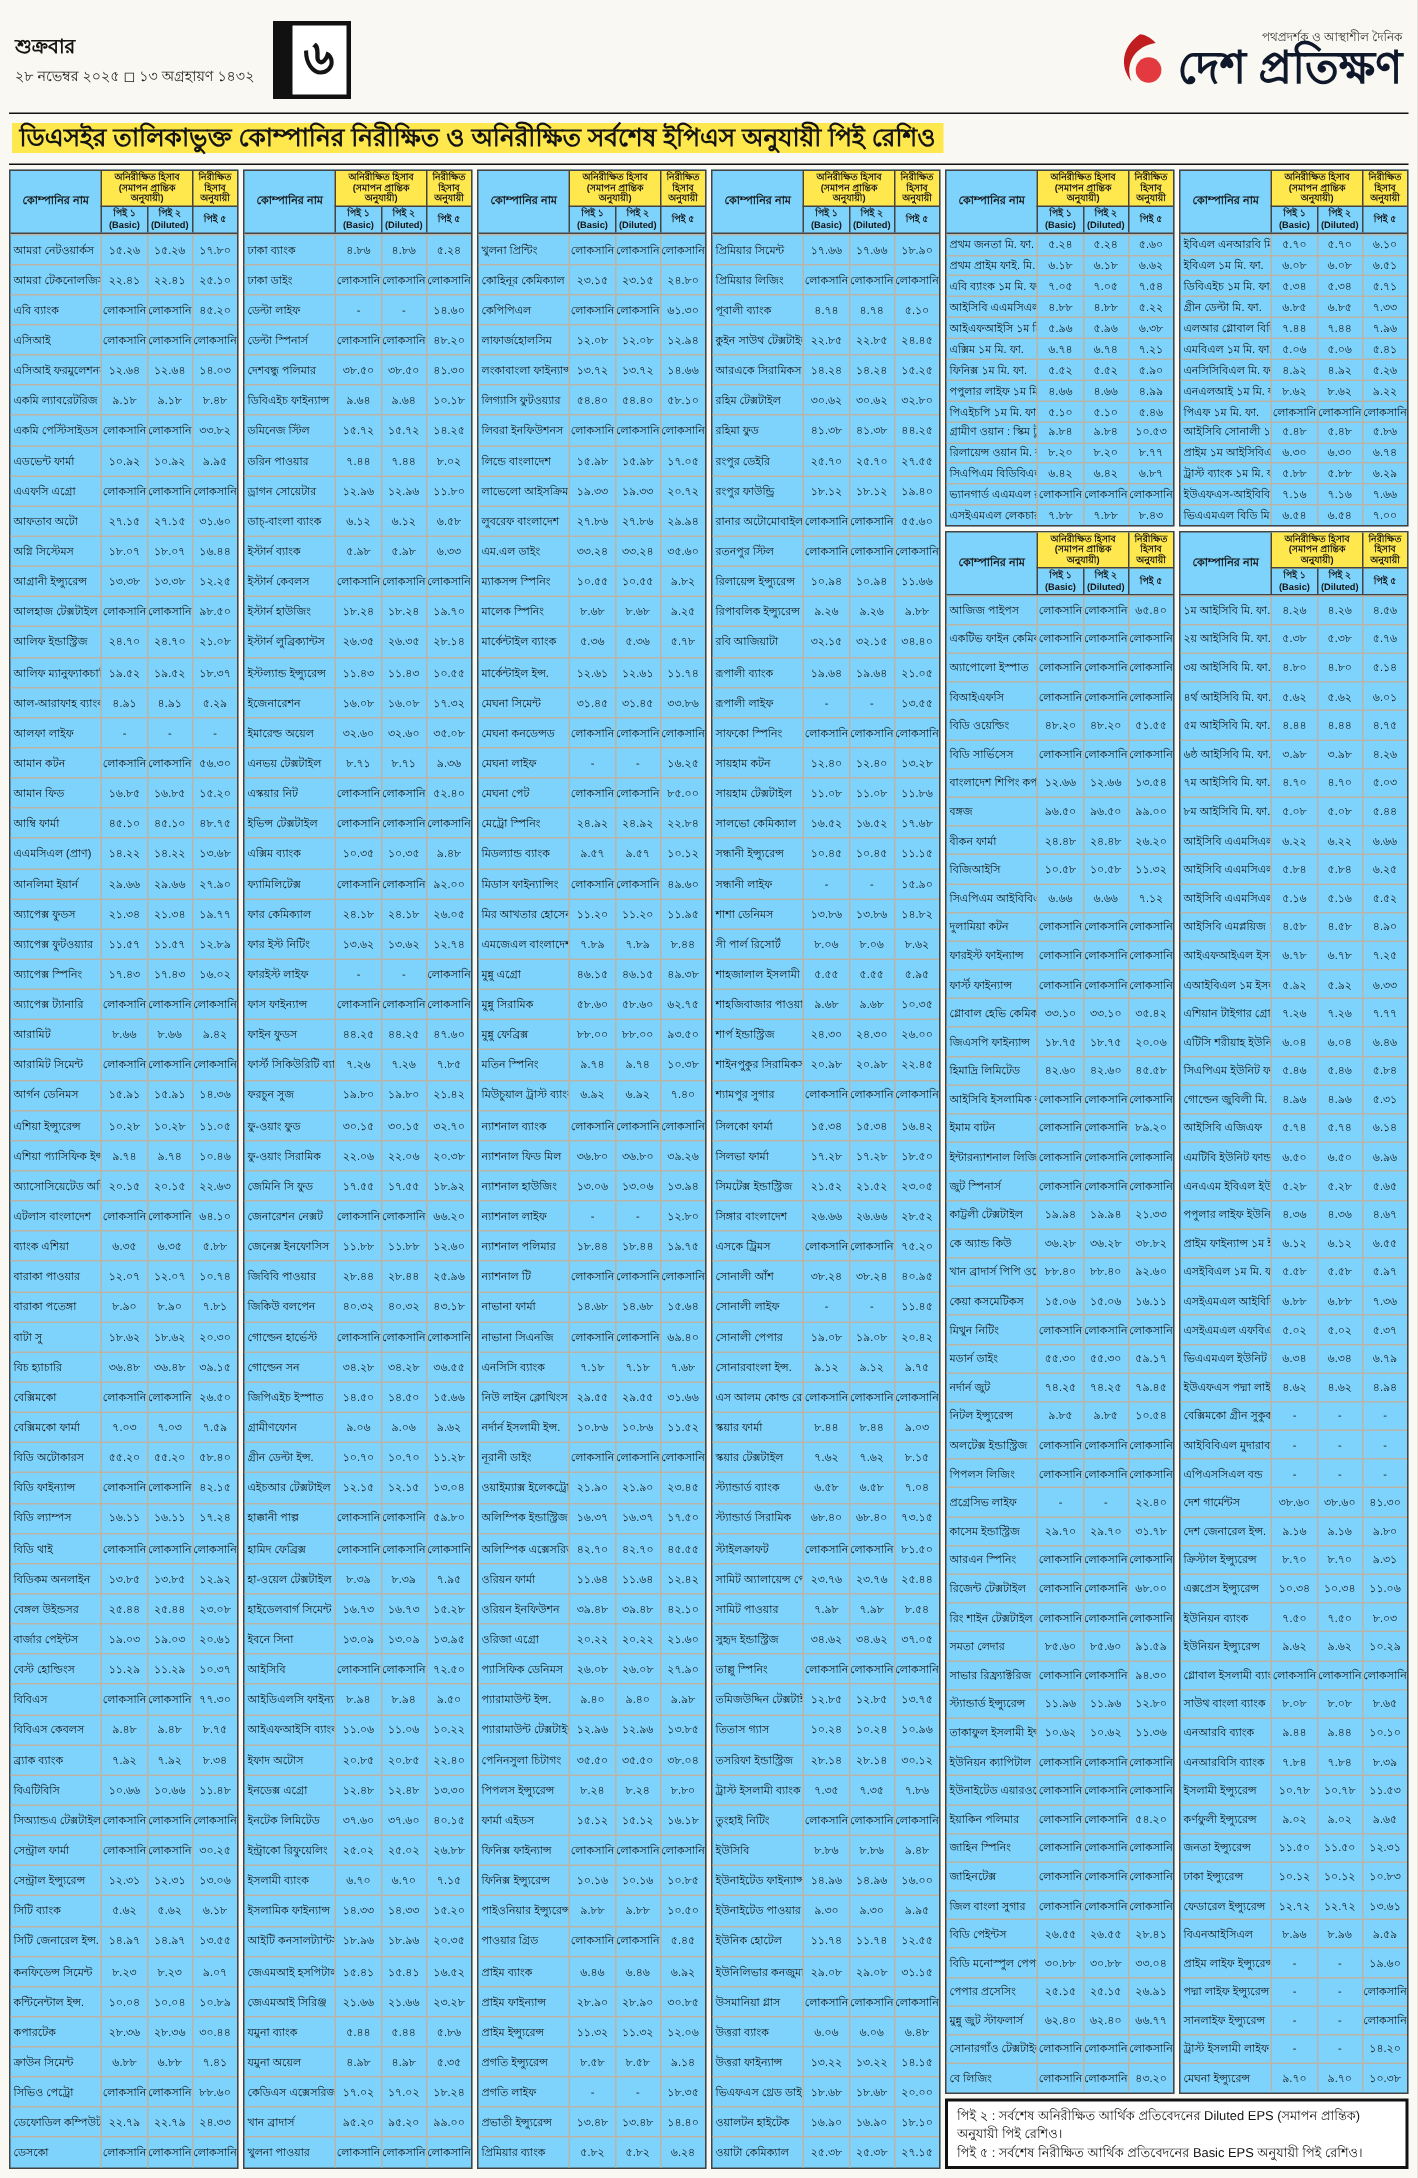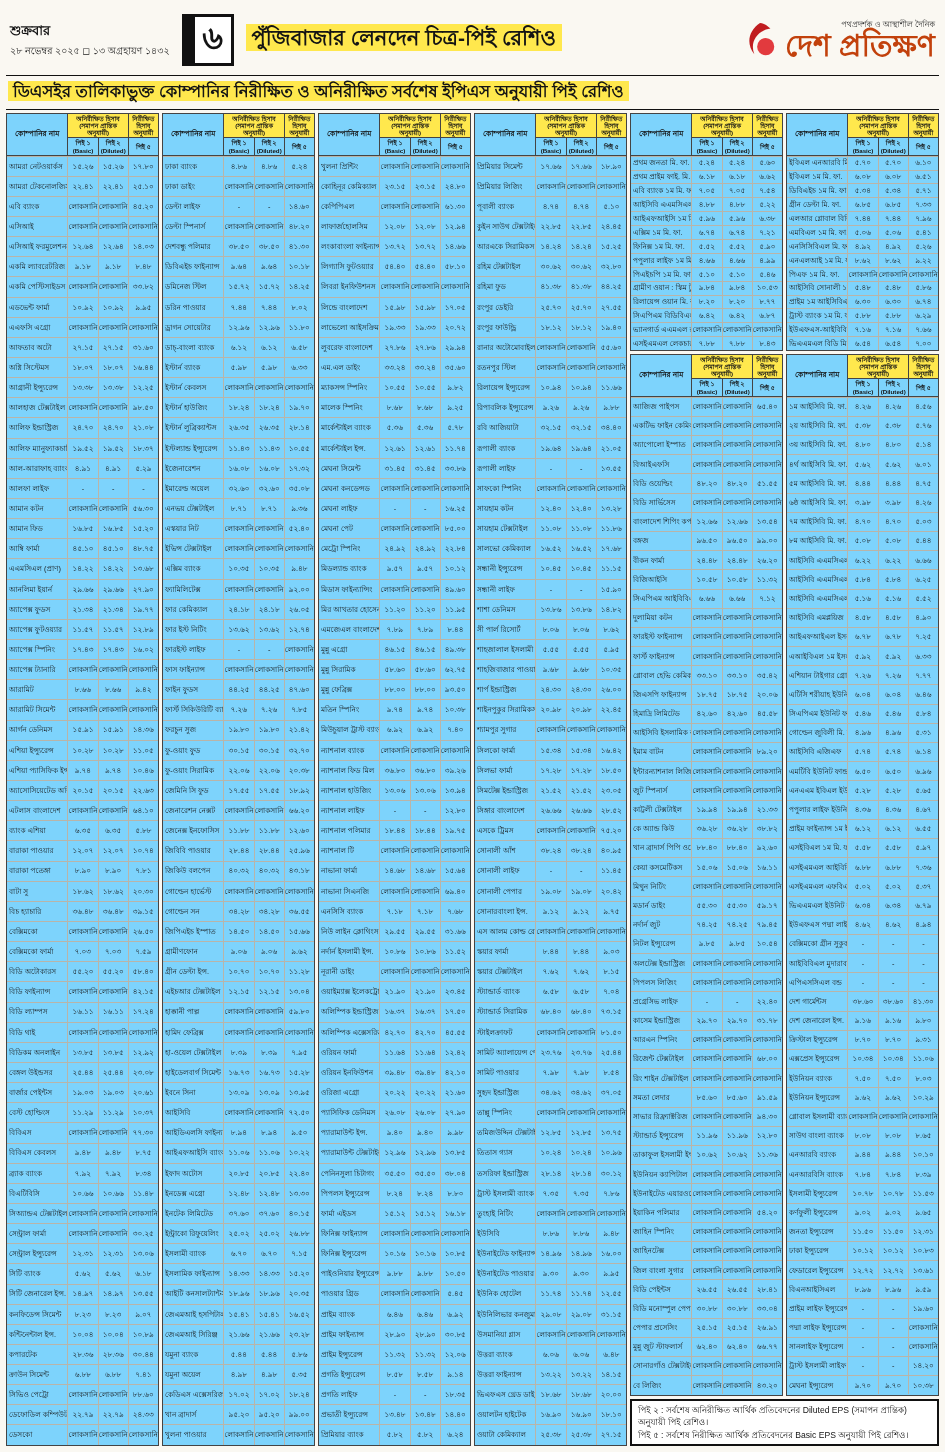--- a/index.html
+++ b/index.html
@@ -17,21 +17,21 @@
   .weekday{font-size:13px;font-weight:bold;}
   .dateline{font-size:9.5px;color:#222;}
   .pagetab{display:flex;align-items:center;}
   .strip{width:10px;height:52px;background:#111;}
   .numbox{width:42px;height:52px;border:3px solid #111;display:flex;align-items:center;justify-content:center;
           font-size:32px;font-weight:bold;background:#fff;}
   .pagetitle{font-size:21px;font-weight:bold;white-space:nowrap;}
   .pagetitle .hl{background:var(--yl);padding:2px 6px;}
   .masthead{margin-left:auto;display:flex;align-items:center;gap:6px;}
   .tagline{font-size:8px;color:#333;text-align:right;}
-  .mastname{font-size:30px;font-weight:bold;color:#c2410c;line-height:1;}
+  .mastname{font-size:30px;font-weight:bold;color:#0f172a;line-height:1;}
   
   .banner{flex:0 0 auto;border-bottom:1.5px solid #111;padding:3px 2px;font-size:16.5px;font-weight:bold;}
   .banner .hl{background:var(--yl);padding:1px 5px;}
   .banner2{flex:0 0 auto;border-top:2px solid #111;border-bottom:2px solid #111;background:#fff;
            text-align:center;font-size:14px;font-weight:bold;padding:2px 0;}
   .banner2 .hl{background:var(--yl);padding:0 4px;}
   
   .tables{flex:1;min-height:0;display:grid;grid-template-columns:repeat(6,1fr);gap:3px;padding-top:3px;}
   .tcol{border:1px solid var(--rule);background:#7dd3fc;display:flex;flex-direction:column;min-width:0;min-height:0;}
   .right{grid-column:span 2;display:flex;flex-direction:column;gap:3px;min-width:0;min-height:0;}
@@ -65,23 +65,20 @@
 
   <div class="topbar">
     <div class="dateblock">
       <div class="weekday">শুক্রবার</div>
       <div class="dateline">২৮ নভেম্বর ২০২৫ ◻ ১৩ অগ্রহায়ণ ১৪৩২</div>
     </div>
     <div class="pagetab">
       <div class="strip"></div>
       <div class="numbox">৬</div>
     </div>
-    <div class="pagetitle">
-      <span class="hl">পুঁজিবাজার লেনদেন চিত্র-পিই রেশিও</span>
-    </div>
     <div class="masthead">
       <svg width="38" height="38" viewBox="0 0 40 40">
         <path d="M20 2 C8 10 5 24 14 35 C9 22 17 10 31 8 C27 4 23 2 20 2 Z" fill="#c01d20"></path>
         <circle cx="26" cy="27" r="9" fill="#e23a3e"></circle>
       </svg>
       <div>
         <div class="tagline">পথপ্রদর্শক ও আস্থাশীল দৈনিক</div>
         <div class="mastname">দেশ প্রতিক্ষণ</div>
       </div>
     </div>

